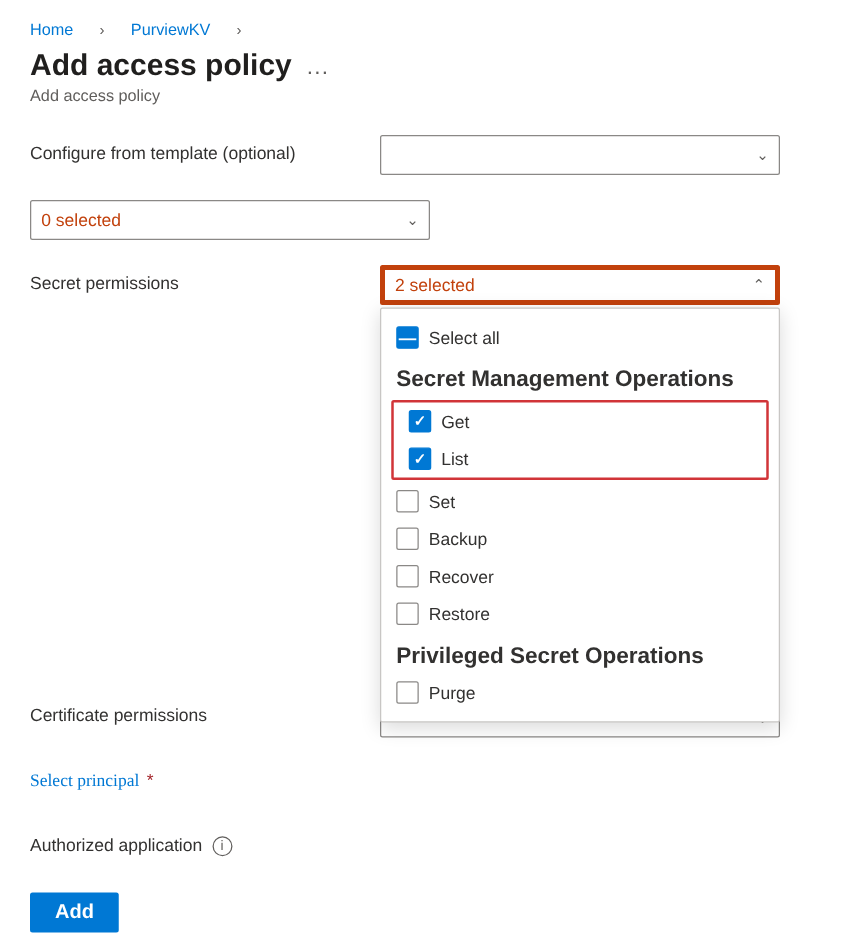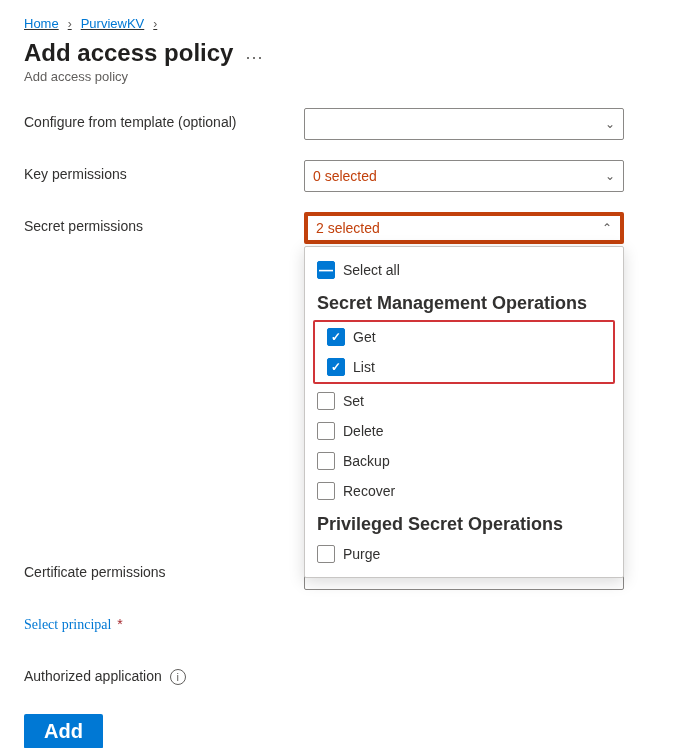--- a/index.html
+++ b/index.html
@@ -9,24 +9,23 @@
       background: #fff;
       color: #323130;
       width: 681px;
       min-height: 748px;
       padding: 0;
     }
 
     .breadcrumb {
       display: flex;
       align-items: center;
-      gap: 9px;
+      gap: 21px;
       padding: 16px 24px 8px 24px;
       font-size: 13px;
-      text-decoration: underline;
     }
     .breadcrumb a {
       color: #0078d4;
       text-decoration: none;
     }
     .breadcrumb-separator {
       color: #605e5c;
       font-size: 12px;
     }
 
@@ -189,21 +188,21 @@
       color: #323130;
       padding: 8px 12px 4px 12px;
     }
 
     .add-btn {
       background: #0078d4;
       color: #fff;
       border: none;
       border-radius: 2px;
       padding: 6px 20px;
-      font-size: 20px;
+      font-size: 16px;
       font-weight: 600;
       cursor: pointer;
       min-height: 32px;
     }
   </style>
 </head>
 <body>
 
 <nav class="breadcrumb">
   <a href="#">Home</a>
@@ -226,21 +225,20 @@
     <div class="form-label">Configure from template (optional)</div>
     <div class="form-control">
       <div class="dropdown">
         <span class="dropdown-text"></span>
         <span class="dropdown-chevron">⌄</span>
       </div>
     </div>
   </div>
 
   <div class="form-row">
-    <div class="form-label">Key permissions</div>
     <div class="form-control">
       <div class="dropdown">
         <span class="dropdown-text">0 selected</span>
         <span class="dropdown-chevron">⌄</span>
       </div>
     </div>
   </div>
 
   <div class="form-row" style="position:relative; align-items:flex-start;justify-content:flex-end;">
     <div class="form-label">Secret permissions</div>
@@ -276,35 +274,35 @@
             </div>
             <span>List</span>
           </div>
         </div>
 
         <div class="dropdown-item">
           <div class="checkbox-custom"></div>
           <span>Set</span>
         </div>
 
-        <div class="dropdown-item">
-          <div class="checkbox-custom"></div>
-          <span>Delete</span>
-        </div>
 
         <div class="dropdown-item">
           <div class="checkbox-custom"></div>
           <span>Backup</span>
         </div>
 
         <div class="dropdown-item">
           <div class="checkbox-custom"></div>
           <span>Recover</span>
         </div>
 
+        <div class="dropdown-item">
+          <div class="checkbox-custom"></div>
+          <span>Restore</span>
+        </div>
 
         <div class="section-header">Privileged Secret Operations</div>
 
         <div class="dropdown-item">
           <div class="checkbox-custom"></div>
           <span>Purge</span>
         </div>
 
       </div>
     </div>

